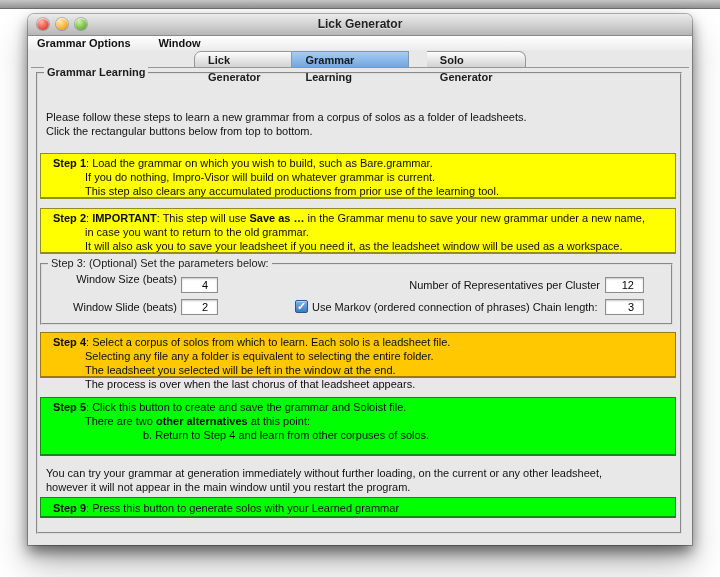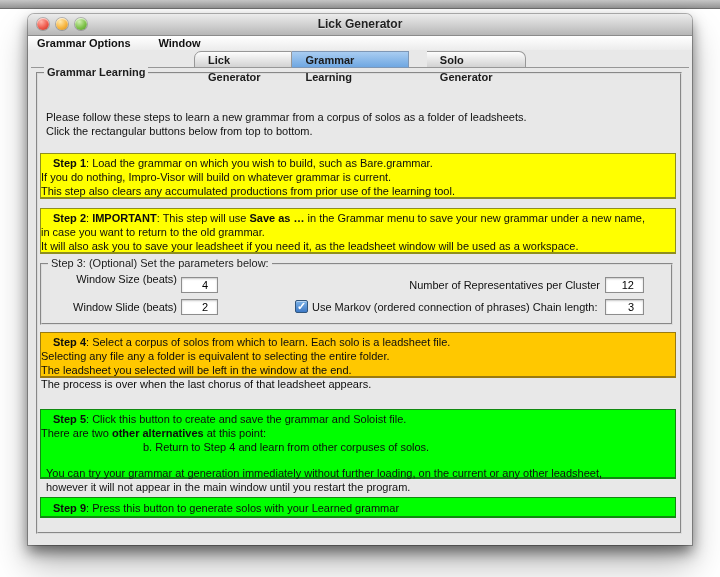--- a/index.html
+++ b/index.html
@@ -65,27 +65,27 @@
   .intro{left:8px;top:36px;}
   .outro{left:8px;top:392px;}
   .step{
     position:absolute;left:2px;width:636px;box-sizing:border-box;
     font-size:11px;line-height:14px;color:#0d0d0d;
     border:1px solid #888;border-bottom-width:2px;
     padding-top:2px;cursor:default;
   }
   .step .line{white-space:nowrap;}
   .step .line.ind0{padding-left:12px;}
-  .step .line.ind1{}
+  .step .line.ind1{padding-left:44px;}
   .step .line.ind2{padding-left:102px;}
   .step .b{font-weight:bold;}
   #step1{top:79px;height:46px;}
   #step2{top:134px;height:46px;}
   #step4{top:258px;height:46px;}
-  #step5{top:323px;height:70px;margin-top:12px;}
+  #step5{top:323px;height:59px;}
   #step6{top:423px;height:21px;padding-top:3px;}
   .step3box{
     position:absolute;left:2px;top:189px;width:633px;height:62px;box-sizing:border-box;
     border:2px groove #dcdcdc;
   }
   .fieldlabel{position:absolute;font-size:11px;color:#111;white-space:nowrap;}
   .fl-right{text-align:right;}
   .tfield{
     position:absolute;width:37px;height:16px;box-sizing:border-box;
     border:1px solid #8d8d8d;background:#fff;

